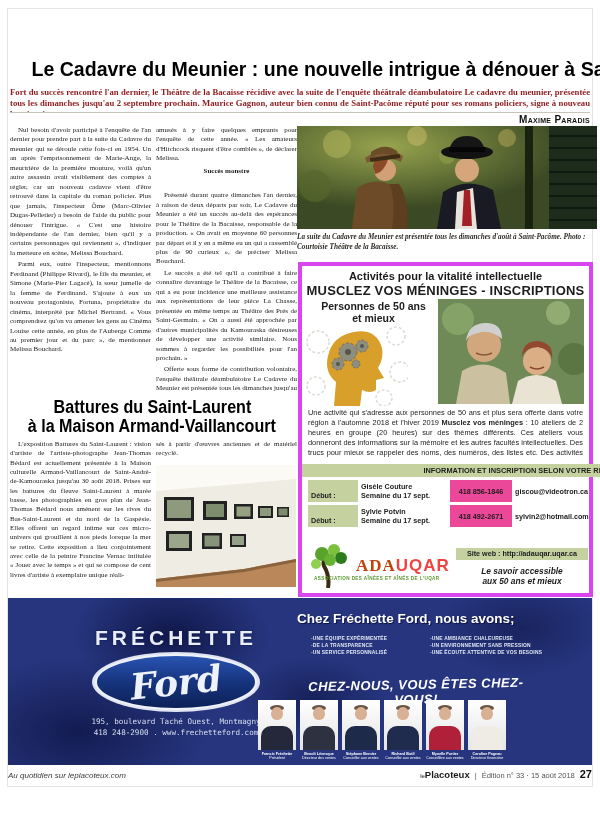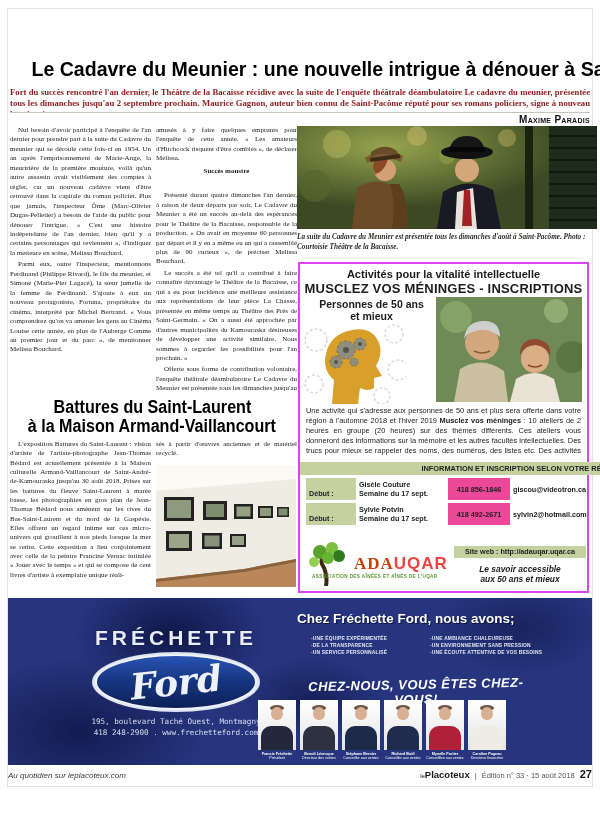--- a/index.html
+++ b/index.html
@@ -21,21 +21,21 @@
   .col p{margin:0 0 2px 0;text-indent:8px;}
   .col p.noindent{text-indent:0;}
   .col1{left:10px;} .col2{left:156px;}
   .subhead{font-weight:bold;text-align:center;text-indent:0!important;margin:3px 0 15px 0!important;}
 
   .photo1{position:absolute;left:297px;top:126px;width:300px;height:103px;overflow:hidden;}
   .caption{position:absolute;left:297px;top:232px;width:298px;height:24px;overflow:hidden;
     font-weight:bold;font-style:italic;font-size:7.2px;line-height:10px;color:#2e2a26;}
 
   
-  .adbox{position:absolute;left:298px;top:262px;width:287px;height:327px;border:2px solid #d946ef;
+  .adbox{position:absolute;left:298px;top:262px;width:287px;height:327px;border:4px solid #d946ef;
     font-family:"Liberation Sans",sans-serif;color:#1c1c1c;background:#fff;}
   .adbox .t1{position:absolute;top:4px;left:0;right:0;text-align:center;font-weight:bold;font-size:11px;}
   .adbox .t2{position:absolute;top:17px;left:0;right:0;text-align:center;font-weight:bold;font-size:13px;letter-spacing:.2px;}
   .adbox .aud{position:absolute;top:34px;left:4px;width:135px;text-align:center;font-weight:bold;font-size:10.5px;line-height:12px;}
   .headgears{position:absolute;left:2px;top:54px;width:104px;height:86px;}
   .couple{position:absolute;left:136px;top:33px;width:146px;height:105px;overflow:hidden;}
   .adbox .body{position:absolute;top:142px;left:6px;width:275px;height:52px;overflow:hidden;
     font-size:7.4px;line-height:10px;text-align:justify;color:#222;}
   .adbox .body b{font-weight:bold;}
   .greenbar{position:absolute;left:0;width:325px;height:13px;background:#c6d1a0;

